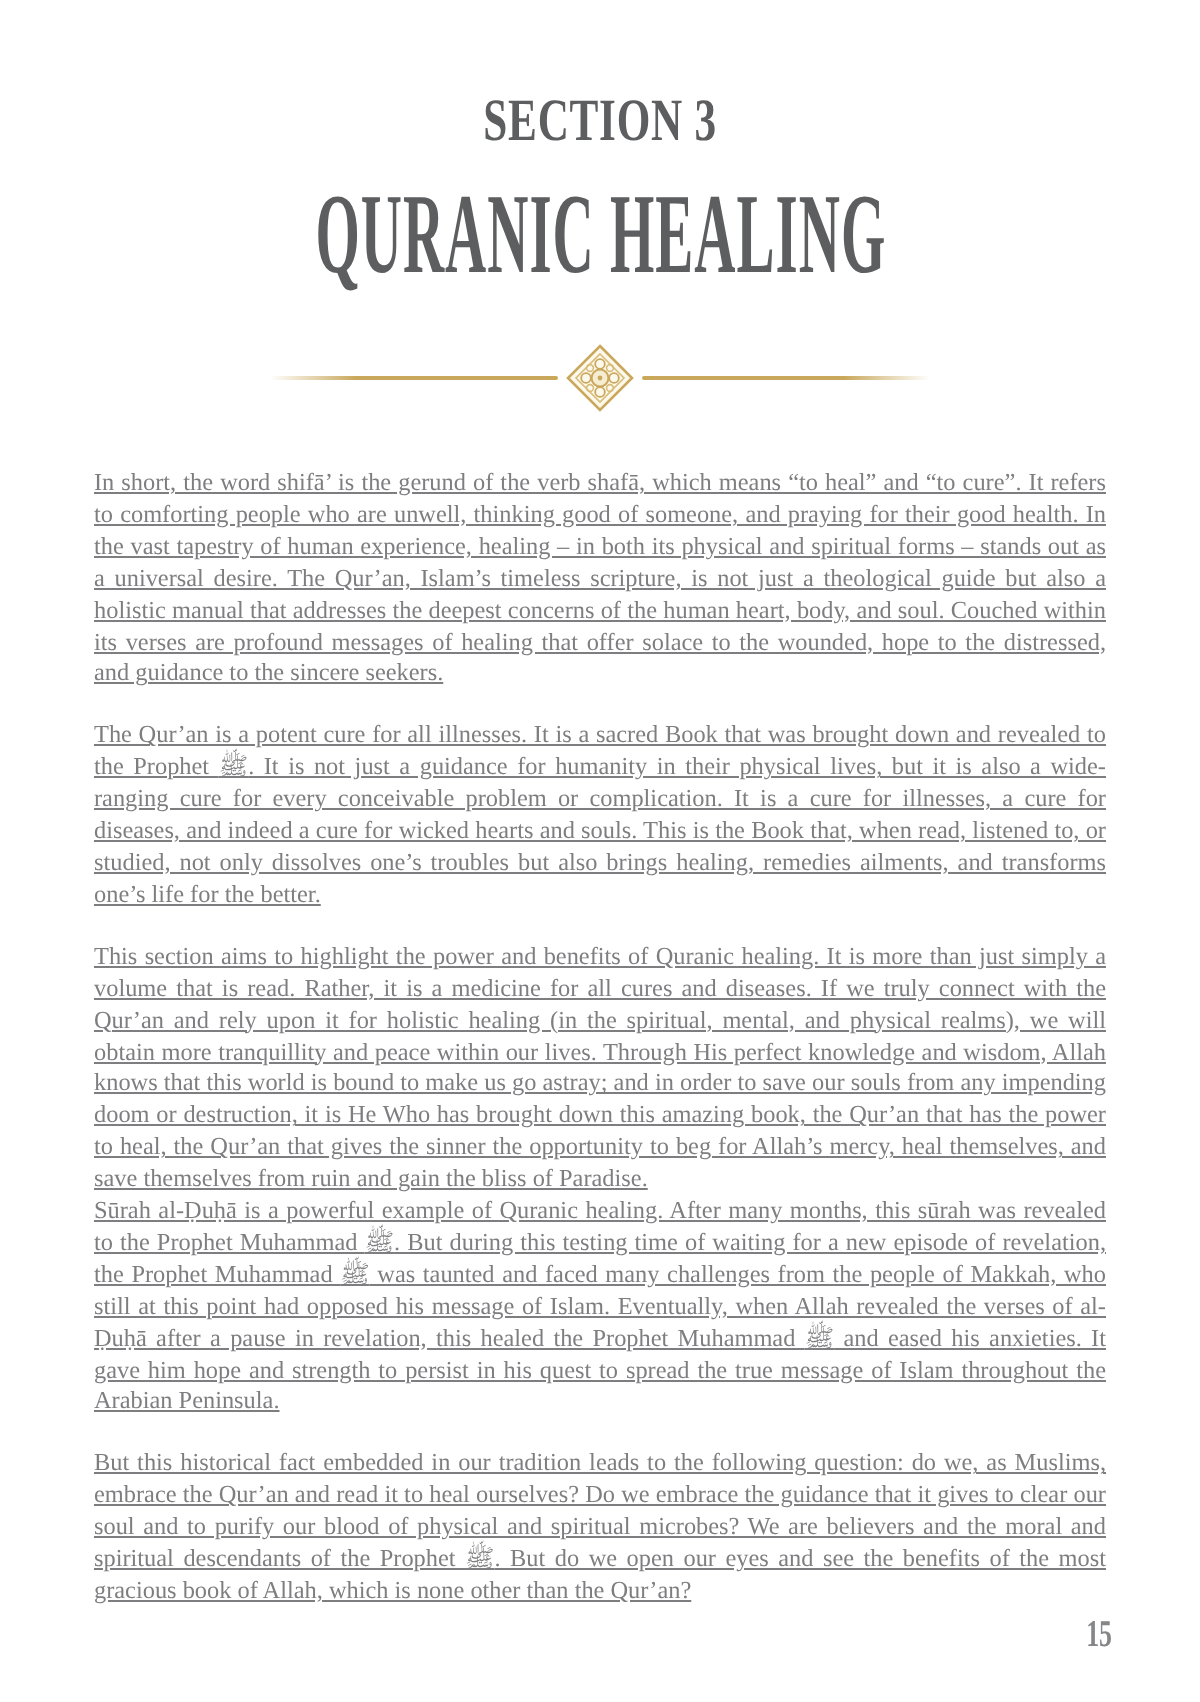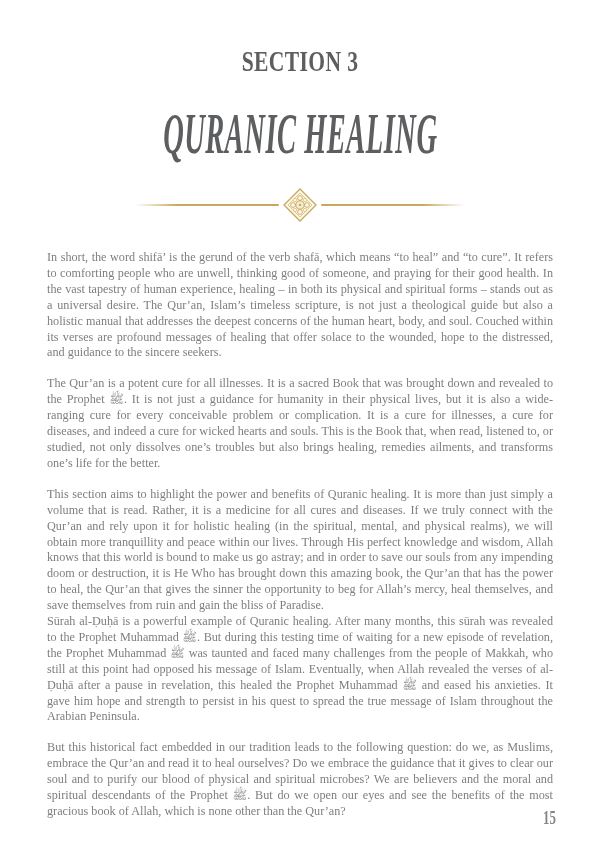--- a/index.html
+++ b/index.html
@@ -27,23 +27,22 @@
     font-weight: bold;
     font-size: 30px;
     line-height: 1;
     color: var(--heading, #5d5e60);
     transform: scaleX(0.72);
     transform-origin: center top;
     letter-spacing: 0.5px;
     white-space: nowrap;
   }
   .title-row {
-    margin-top: 29px;
+    margin-top: 13px;
     text-align: center;
-    font-style: italic;
   }
   .title {
     display: inline-block;
     font-weight: bold;
     font-size: 57px;
     line-height: 1;
     color: var(--heading, #5d5e60);
     transform: scaleX(0.50);
     transform-origin: center top;
     letter-spacing: 1px;
@@ -75,20 +74,21 @@
     margin: 0 2px;
     display: block;
   }
   
   .body-text {
     margin: 26px 47px 0 47px;
     color: var(--body, #7e7e80);
     font-size: 12.2px;
     line-height: 15.9px;
     text-align: justify;
+    text-decoration: underline;
   }
   .body-text p {
     margin: 0 0 15px 0;
   }
   .body-text p.no-gap-above {
     margin-top: -15px; 
   }
   .body-text p:last-child {
     margin-bottom: 14px;
   }

